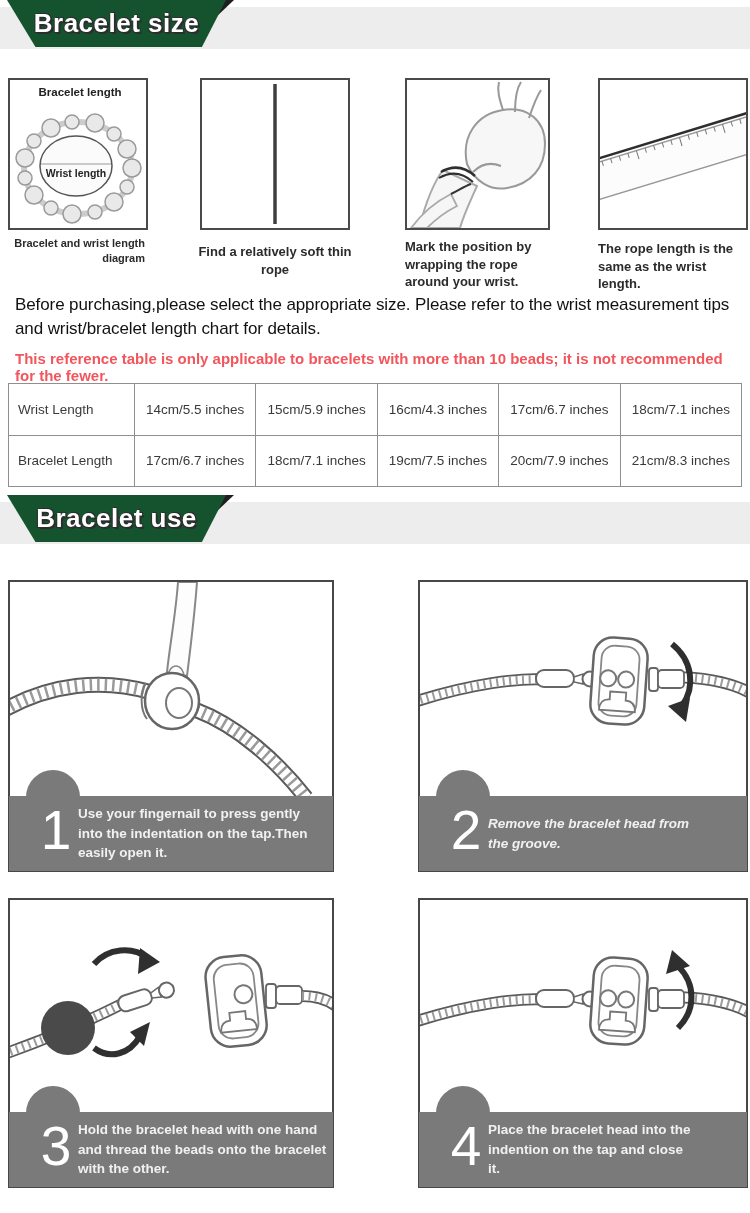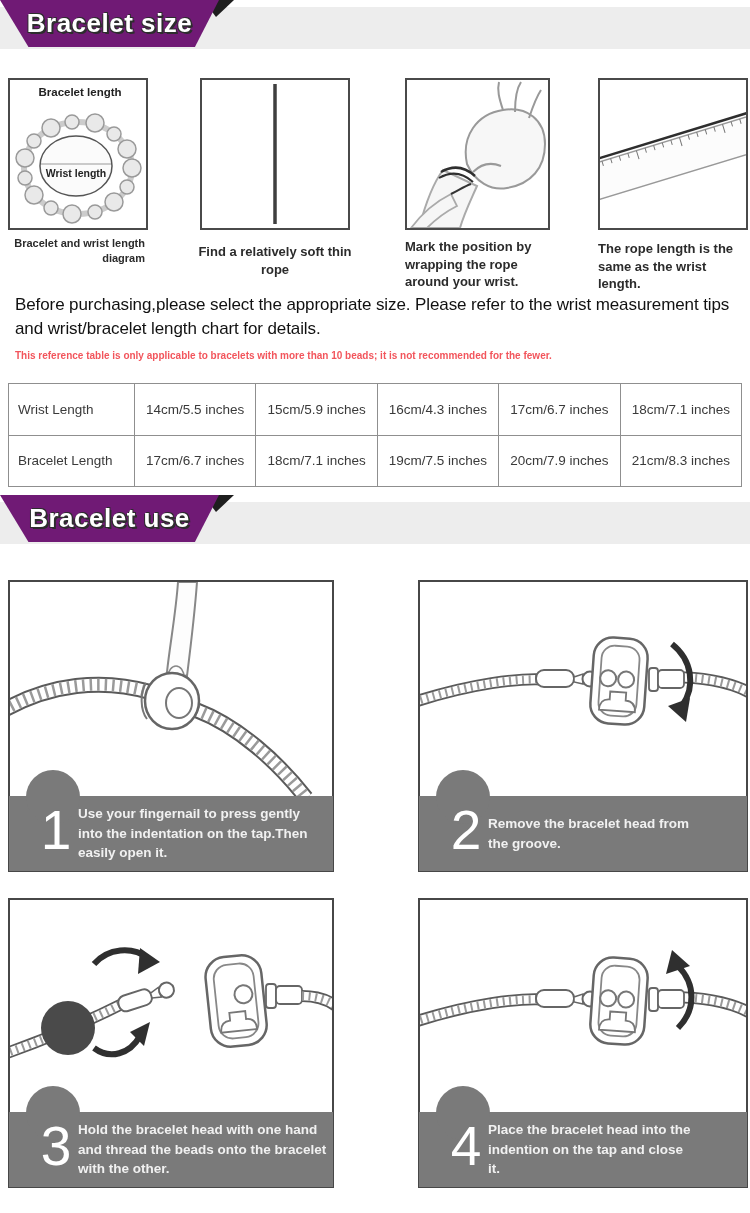--- a/index.html
+++ b/index.html
@@ -4,34 +4,34 @@
 <style>
   html,body{margin:0;padding:0;background:#fff;}
   .page{position:relative;width:750px;height:1213px;background:#fff;overflow:hidden;
         font-family:"Liberation Sans",sans-serif;color:#222;}
 
   
   .banner{position:absolute;left:0;width:100%;height:58px;}
   .banner .band{position:absolute;top:7px;left:0;right:0;height:42px;background:#ededed;}
   .banner .flap{position:absolute;top:0;left:203px;width:31px;height:17px;background:#1e1e1e;
                 clip-path:polygon(0 0,100% 0,42% 100%);}
-  .banner .trap{position:absolute;top:0;left:0;width:219px;height:47px;background:#701a75;
+  .banner .trap{position:absolute;top:0;left:7px;width:219px;height:47px;background:#14532d;
                 clip-path:polygon(0 0,100% 0,89% 100%,13% 100%);
                 display:flex;align-items:center;justify-content:center;
                 color:#fff;font-size:26px;font-weight:bold;letter-spacing:.5px;
                 text-shadow:2px 2px 0 #2d2d2d,-1px 1px 0 #2d2d2d,1px -1px 0 #2d2d2d;}
 
   
   .mbox{position:absolute;top:78px;height:152px;background:#fff;border:2px solid #4a4a4a;box-sizing:border-box;}
   .mcap{position:absolute;font-weight:bold;font-size:13px;color:#2b2b2b;line-height:1.35;}
 
   
   .intro{position:absolute;left:15px;top:293px;width:724px;font-size:17px;font-weight:normal;
          color:#111;line-height:1.4;letter-spacing:-.1px;}
-  .warning{position:absolute;left:15px;top:350px;width:728px;font-size:10px;font-weight:bold;color:#f2555c;}
+  .warning{position:absolute;left:15px;top:350px;width:728px;font-size:15px;font-weight:bold;color:#f2555c;}
 
   
   .size-table{position:absolute;left:8px;top:383px;width:734px;height:104px;border-collapse:collapse;table-layout:fixed;}
   .size-table td{border:1px solid #8f8f8f;font-size:13.5px;color:#3a3a3a;text-align:center;padding:0 2px;}
   .size-table td.rowlabel{text-align:left;padding-left:9px;width:114px;}
 
   
   .panel{position:absolute;background:#fff;border:2px solid #474747;box-sizing:border-box;}
   .panel .illus{position:absolute;top:0;left:0;}
   .stepbar{position:absolute;left:-1px;right:-1px;bottom:-1px;height:75px;background:#7a7a7a;}
@@ -191,21 +191,21 @@
         <path d="M191,110 h16 v8 c7,0 10,4 10,11 h-36 c0,-7 3,-11 10,-11 z" fill="#fff" stroke="#777" stroke-width="1.8"></path>
       </g>
       <rect x="229" y="86" width="9" height="23" rx="3" fill="#fff" stroke="#666" stroke-width="1.8"></rect>
       <rect x="238" y="88" width="26" height="18" rx="4" fill="#fff" stroke="#666" stroke-width="1.8"></rect>
       <path d="M252,62 C272,78 276,104 262,124" fill="none" stroke="#2f2f2f" stroke-width="6"></path>
       <polygon points="270,116 266,140 248,124" fill="#2f2f2f"></polygon>
     </svg>
     <div class="stepbar">
       <div class="bump"></div>
       <div class="stepnum">2</div>
-      <div class="steptext" style="right:40px;">Remove the bracelet head from the groove.</div>
+      <div class="steptext" style="right:40px;font-style:italic;">Remove the bracelet head from the groove.</div>
     </div>
   </div>
 
   <div class="panel" style="left:8px;top:898px;width:326px;height:290px;">
     <svg class="illus" width="322" height="212" viewBox="0 0 322 212">
       <path d="M-6,154 C34,140 76,122 112,104" fill="none" stroke="#5a5a5a" stroke-width="12"></path>
       <path d="M-6,154 C34,140 76,122 112,104" fill="none" stroke="#fff" stroke-width="8.5"></path>
       <path d="M-6,154 C34,140 76,122 112,104" fill="none" stroke="#9a9a9a" stroke-width="8.5" stroke-dasharray="2,4.5"></path>
       <g transform="rotate(-18 126 100)">
         <rect x="108" y="92" width="34" height="16" rx="7" fill="#fff" stroke="#666" stroke-width="2"></rect>

